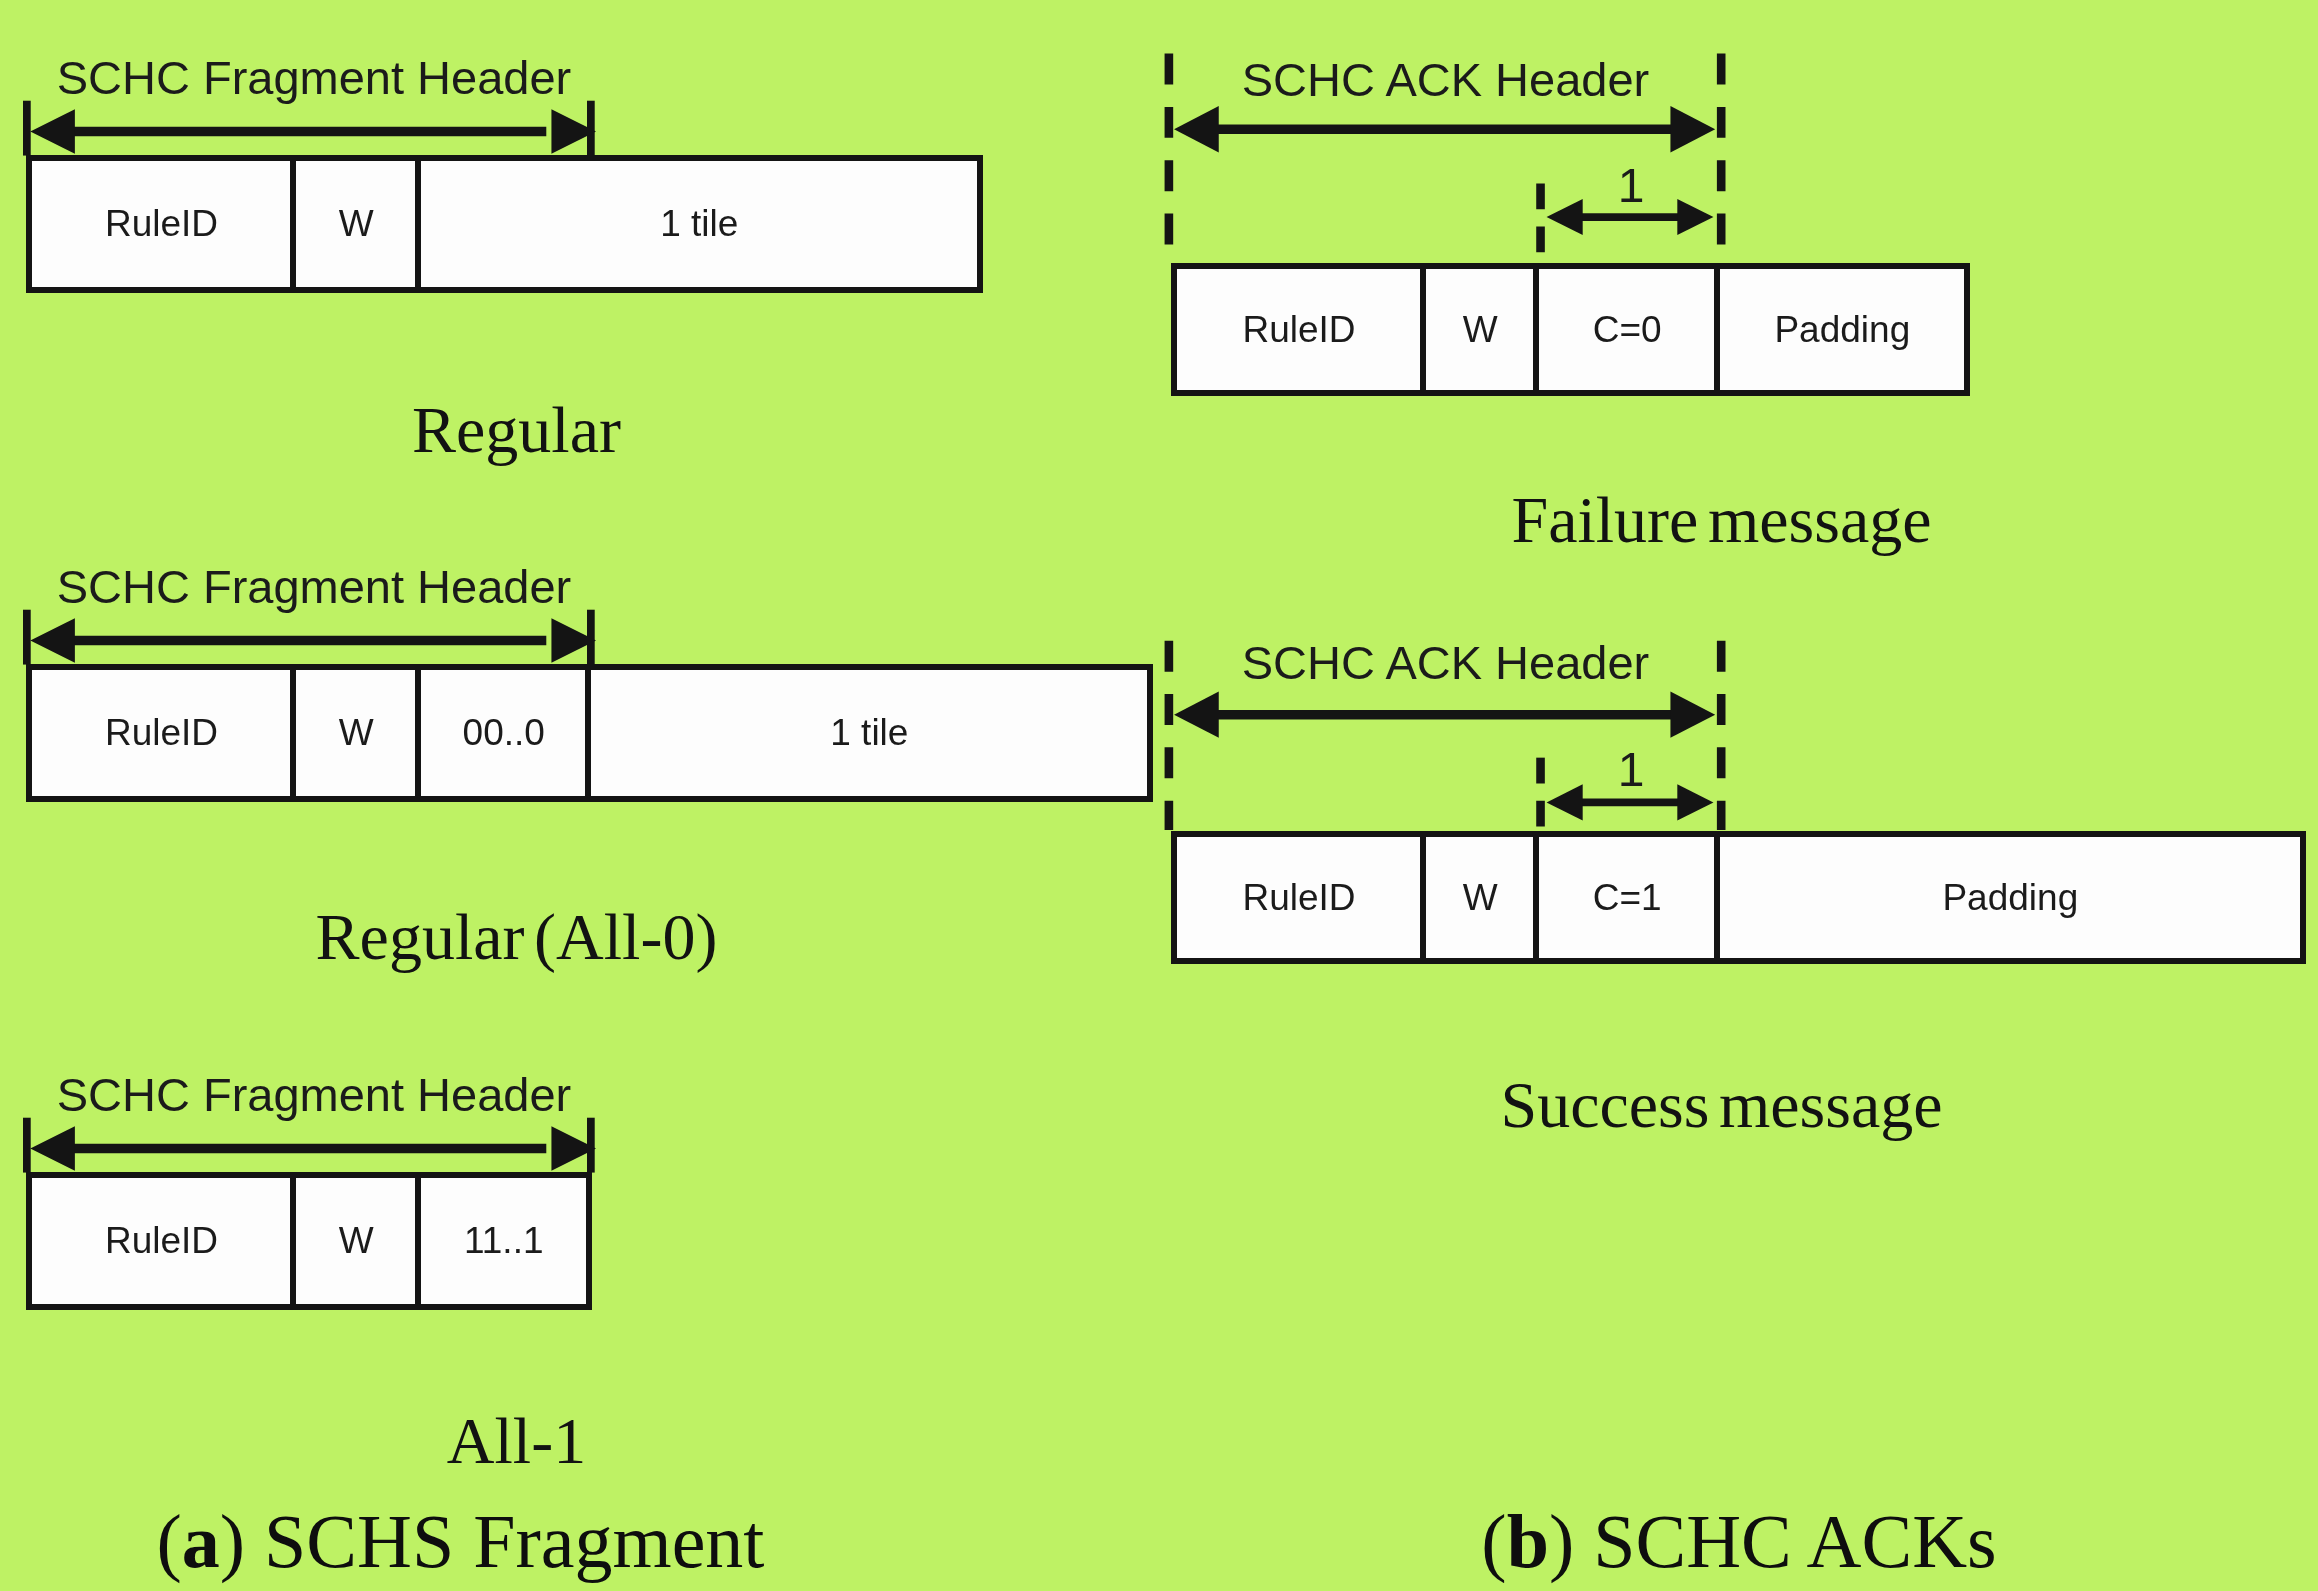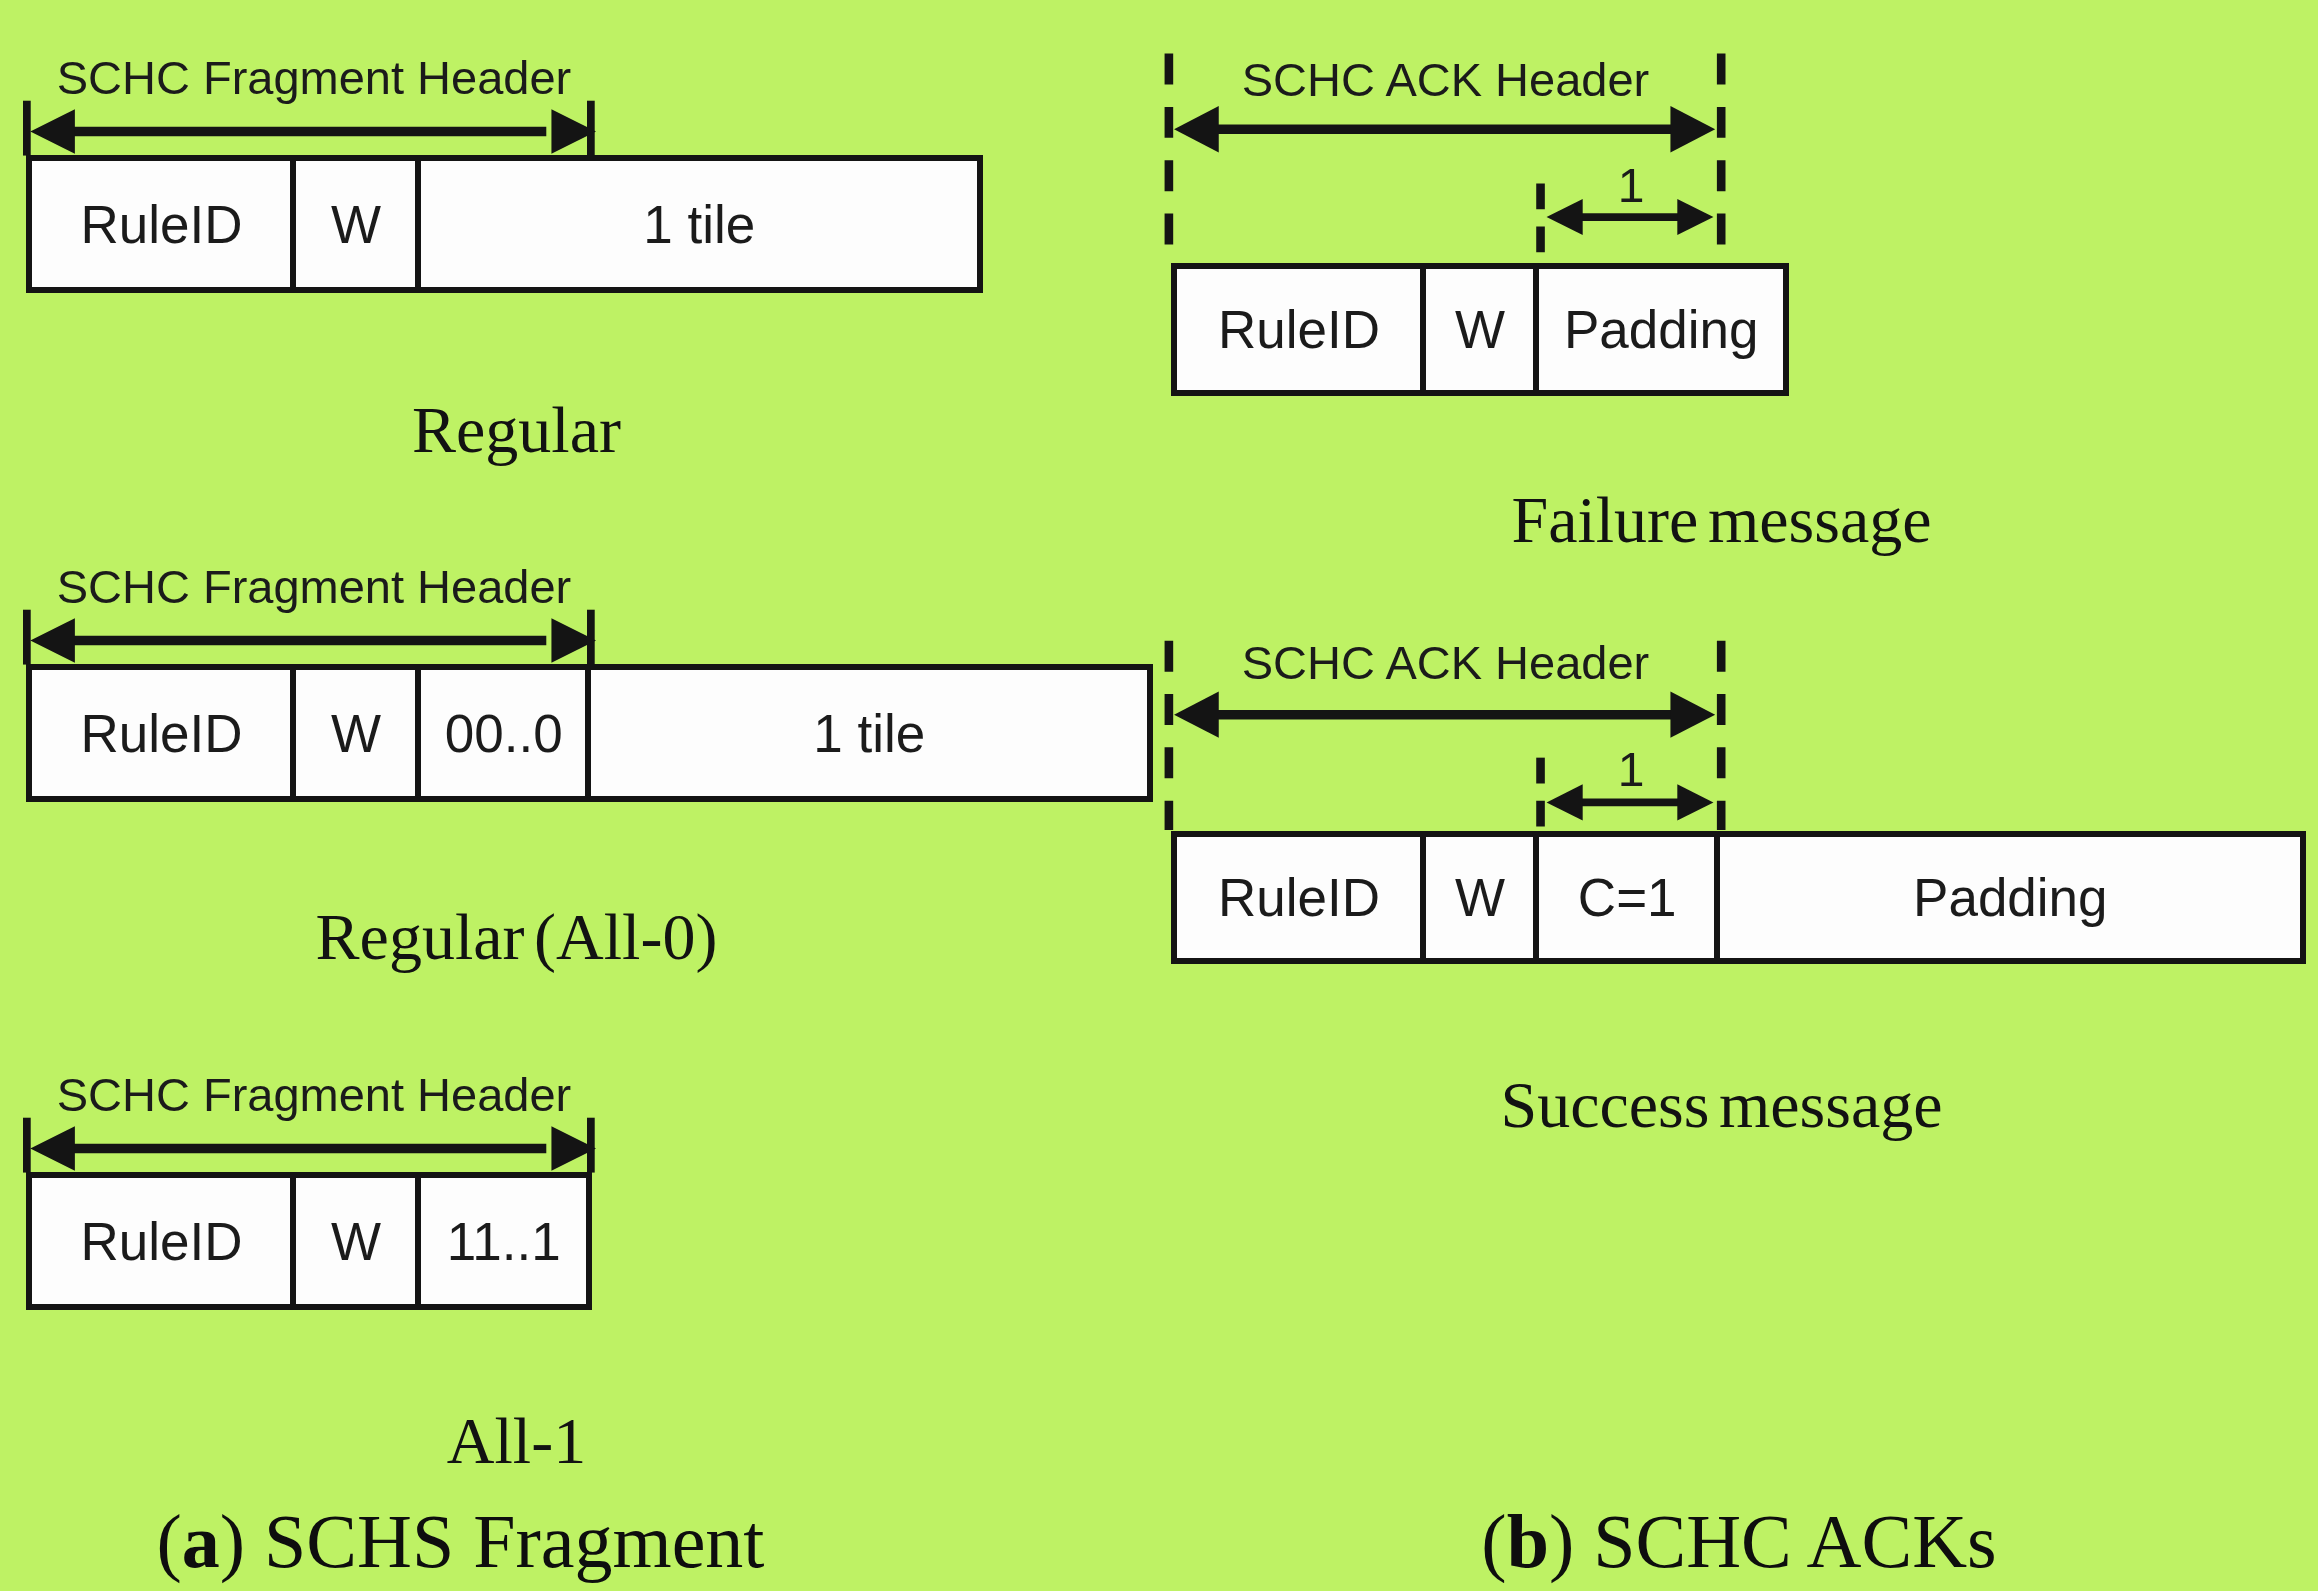--- a/index.html
+++ b/index.html
@@ -30,21 +30,21 @@
     align-items:stretch;
   }
   .cell{
     box-sizing:border-box;
     border:6.9px solid #141414;
     background:#fdfdfd;
     display:flex;
     align-items:center;
     justify-content:center;
     font-family:"Liberation Sans", sans-serif;
-    font-size:53px;
+    font-size:37px;
     color:#1b1b1b;
     white-space:nowrap;
   }
   .cell + .cell{margin-left:-6.9px;}
   
   .a-c1{width:271px}.a-c2{width:132px}.a-c3{width:177px}.a-c4{width:568px}
   .row-a{height:138px;left:26px;}
   
   .b-c1{width:256px}.b-c2{width:120px}.b-c3{width:188px}.b-c4{width:343px}.b-c5{width:256px}.b-c4w{width:592px}
   .row-b{height:133px;left:1171px;}
@@ -143,20 +143,21 @@
       <polygon points="14,92 66,65 66,119" fill="#141414"></polygon>
       <polygon points="643,92 591,65 591,119" fill="#141414"></polygon>
       <line x1="485" y1="194" x2="605" y2="194" stroke="#141414" stroke-width="9"></line>
       <polygon points="447,194 489,173 489,215" fill="#141414"></polygon>
       <polygon points="641,194 599,173 599,215" fill="#141414"></polygon>
     </svg>
     <div class="bitnum" style="left:1588px;top:158px;width:86px">1</div>
     <div class="row row-b" style="top:263px">
       <div class="cell b-c1">RuleID</div>
       <div class="cell b-c2">W</div>
+      <div class="cell b-c3">C=0</div>
       <div class="cell b-c5">Padding</div>
     </div>
     <div class="sub" style="left:1343px;top:482px;width:757px">Failure message</div>
 
     <div class="hdr" style="left:1169px;top:635px;width:553px">SCHC ACK Header</div>
     <svg class="ann" style="left:1162px;top:637px" width="585" height="194" viewBox="0 0 680 225">
       <line x1="8" y1="4" x2="8" y2="224" stroke="#141414" stroke-width="10" stroke-dasharray="36 26"></line>
       <line x1="650" y1="4" x2="650" y2="224" stroke="#141414" stroke-width="10" stroke-dasharray="36 26"></line>
       <line x1="440" y1="140" x2="440" y2="224" stroke="#141414" stroke-width="10" stroke-dasharray="30 20"></line>
       <line x1="62" y1="90" x2="596" y2="90" stroke="#141414" stroke-width="11"></line>

